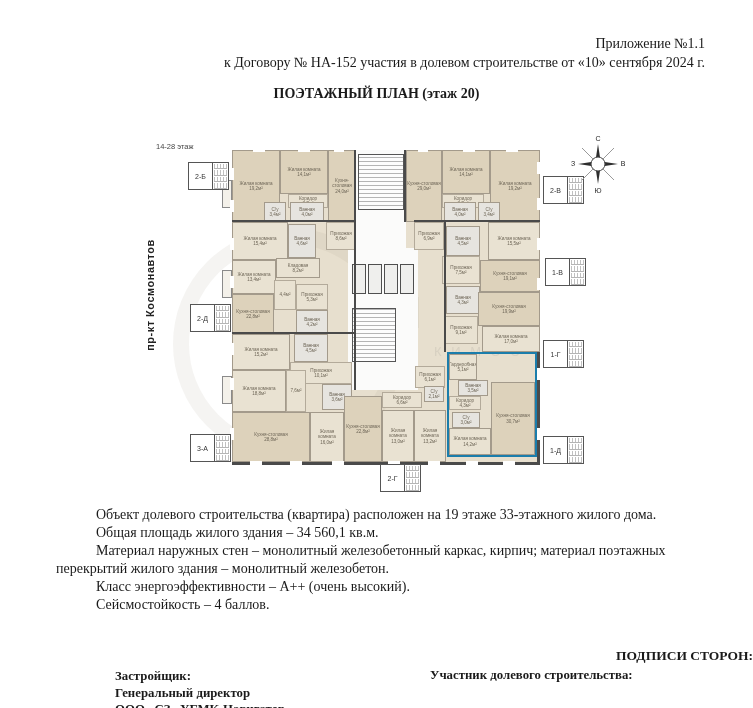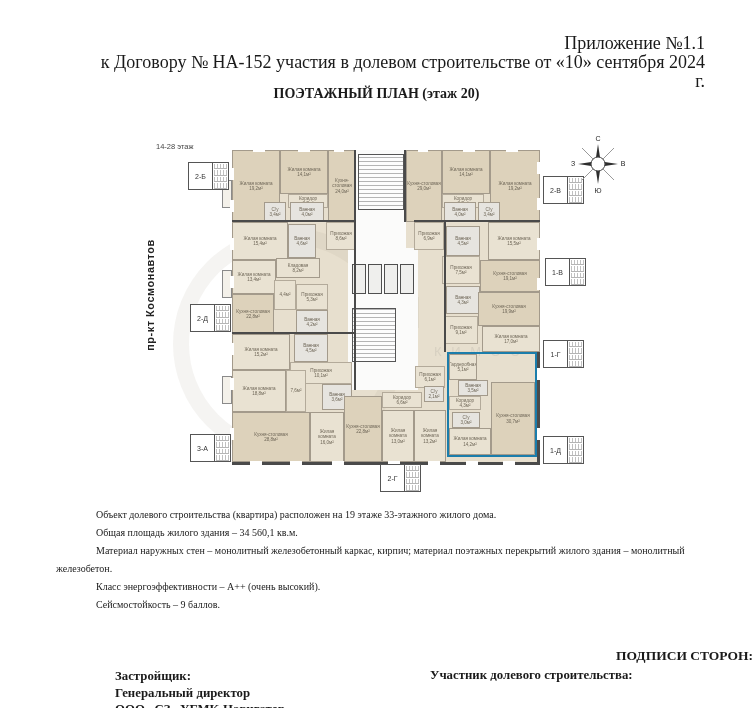--- a/index.html
+++ b/index.html
@@ -1,24 +1,24 @@
 <!DOCTYPE html>
 <html><head>
 <meta charset="utf-8">
 <style>
   html,body{margin:0;padding:0;background:#ffffff;}
   body{width:753px;height:708px;position:relative;overflow:hidden;
        font-family:"Liberation Serif",serif;color:#1a1a1a;}
 
   
   .hdr{position:absolute;top:34px;left:100px;right:48px;text-align:right;
-       font-size:18px;line-height:19px;}
+       font-size:14px;line-height:19px;}
   .doc-title{position:absolute;top:86px;left:0;right:0;text-align:center;
        font-weight:bold;font-size:14px;}
-  .body-text{position:absolute;top:506px;left:56px;right:50px;font-size:10px;line-height:18px;}
+  .body-text{position:absolute;top:506px;left:56px;right:50px;font-size:14px;line-height:18px;}
   .body-text p{margin:0;text-indent:40px;}
   .sig-head{position:absolute;top:648px;left:0;right:0;text-align:right;
        font-weight:bold;font-size:13.5px;}
   .sig-left{position:absolute;top:668px;left:115px;font-weight:bold;font-size:12.8px;line-height:16.5px;}
   .sig-right{position:absolute;top:668px;left:430px;font-weight:bold;font-size:12.8px;}
 
   
   .plan{position:absolute;top:128px;left:38px;width:600px;height:385px;
         font-family:"Liberation Sans",sans-serif;}
   .floors-label{position:absolute;left:118px;top:14px;font-size:7.5px;color:#444;}
@@ -416,21 +416,21 @@
       <text x="53" y="34" text-anchor="middle">В</text>
     </svg>
   </div>
 </div>
 
 <div class="body-text">
   <p>Объект долевого строительства (квартира) расположен на 19 этаже 33-этажного жилого дома.</p>
   <p>Общая площадь жилого здания – 34 560,1 кв.м.</p>
   <p>Материал наружных стен – монолитный железобетонный каркас, кирпич; материал поэтажных перекрытий жилого здания – монолитный железобетон.</p>
   <p>Класс энергоэффективности – А++ (очень высокий).</p>
-  <p>Сейсмостойкость – 9 баллов.</p>
+  <p>Сейсмостойкость – 4 баллов.</p>
 </div>
 
 <div class="sig-head">ПОДПИСИ СТОРОН:</div>
 <div class="sig-left">
   <div>Застройщик:</div>
   <div>Генеральный директор</div>
   <div>ООО «СЗ «УГМК-Навигатор»</div>
 </div>
 <div class="sig-right">
   <div>Участник долевого строительства:</div>

